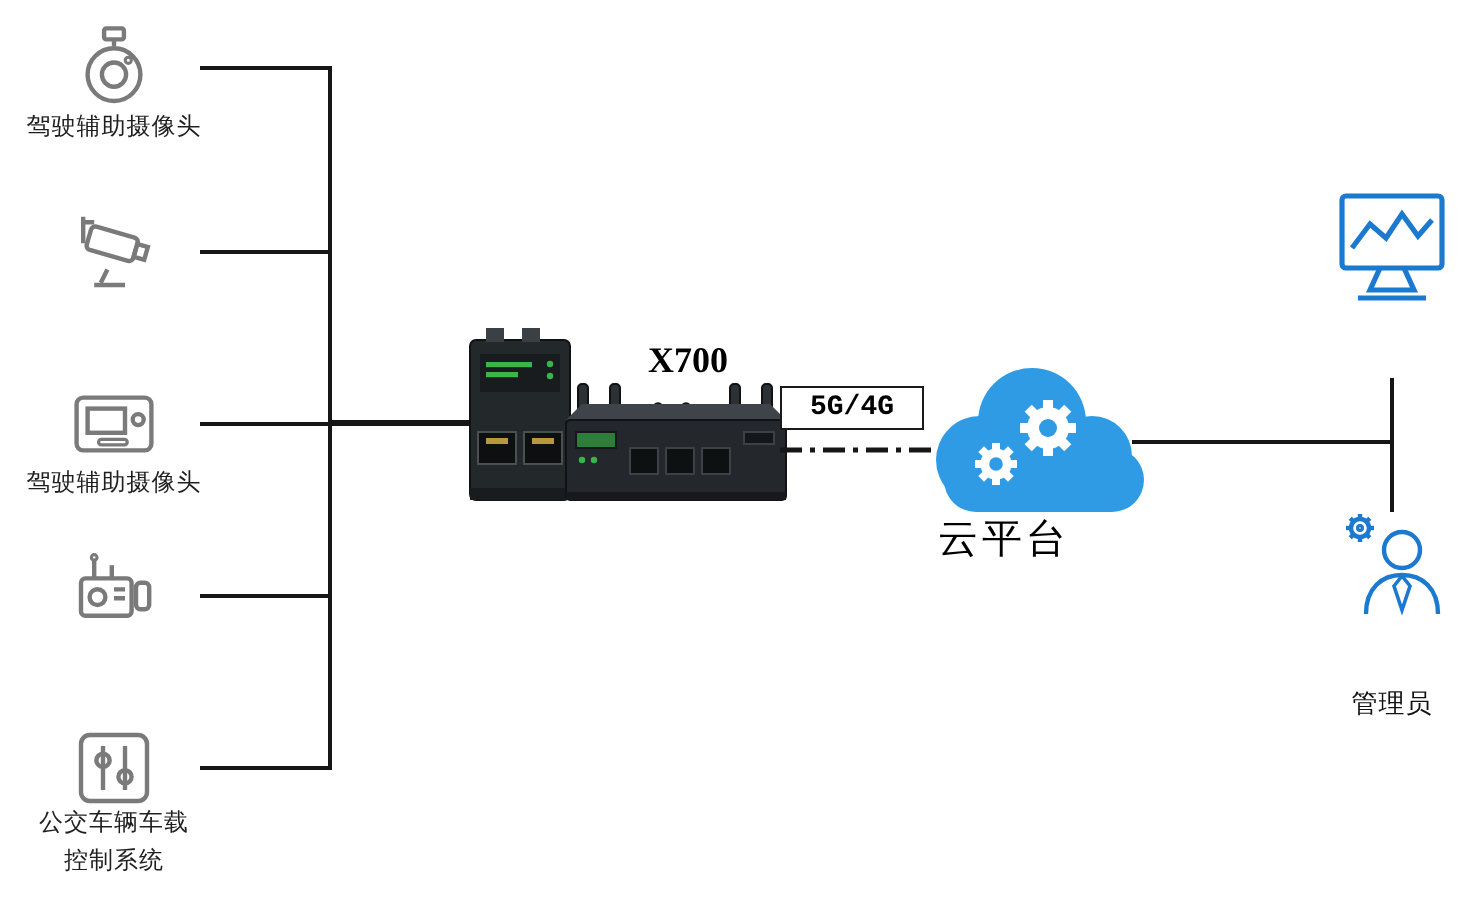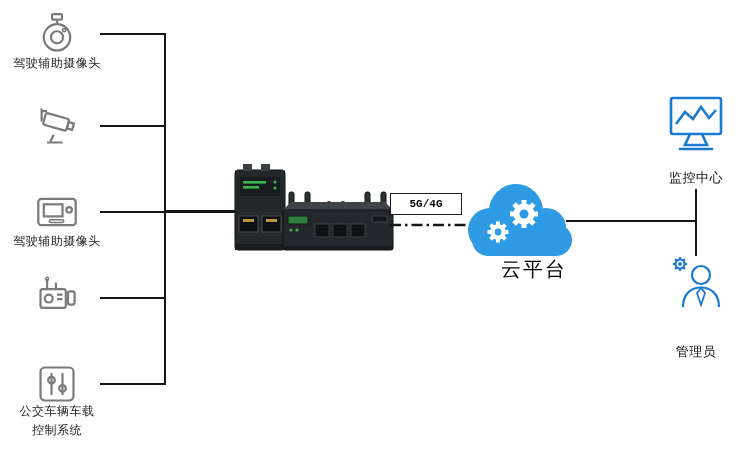--- a/index.html
+++ b/index.html
@@ -18,24 +18,24 @@
   .bicon{color:#1c79d0;}
   .icon-wrap{position:absolute;}
   #router-label{
     position:absolute;left:294px;top:170px;width:100px;text-align:center;
     font-family:"Liberation Serif", serif;font-weight:bold;font-size:18px;color:#000;
   }
   #link-badge{
     position:absolute;left:390px;top:193px;width:72px;height:22px;
     background:#fff;border:1.5px solid #1a1a1a;box-sizing:border-box;
     display:flex;align-items:center;justify-content:center;
-    font-family:"Liberation Mono", monospace;font-size:11px;font-weight:bold;color:#000;
+    font-family:"Liberation Mono", monospace;font-size:14px;font-weight:bold;color:#000;
   }
   #cloud-label{
-    position:absolute;left:474px;top:256px;width:120px;text-align:center;
+    position:absolute;left:442px;top:256px;width:120px;text-align:center;
     font-family:"Liberation Serif", serif;font-size:20px;color:#000;letter-spacing:2px;
   }
   .right-label{font-size:13px;color:#111;}
 </style>
 </head>
 <body>
 
 <div id="canvas">
 
   <div class="icon-wrap gicon" style="left:35px;top:12px;">
@@ -130,20 +130,21 @@
       <rect x="63" y="58" width="20" height="8" fill="#2f7d3b" stroke="#15181a"></rect>
       <rect x="90" y="66" width="14" height="13" fill="#0e1112" stroke="#3c4145"></rect>
       <rect x="108" y="66" width="14" height="13" fill="#0e1112" stroke="#3c4145"></rect>
       <rect x="126" y="66" width="14" height="13" fill="#0e1112" stroke="#3c4145"></rect>
       <rect x="147" y="58" width="15" height="6" fill="#14171a" stroke="#3c4145"></rect>
       <circle cx="66" cy="72" r="1.6" fill="#39b54a"></circle>
       <circle cx="72" cy="72" r="1.6" fill="#39b54a"></circle>
       <rect x="58" y="88" width="110" height="4" fill="#17191c"></rect>
     </svg>
   </div>
+  <div id="router-label">X700</div>
 
   <div id="link-badge">
     <span>5G/4G</span>
   </div>
   <svg class="abs" style="left:390px;top:220px;" width="80" height="10">
     <line x1="0" y1="5" x2="80" y2="5" stroke="#161616" stroke-width="2.5" stroke-dasharray="11 4 2.5 4"></line>
   </svg>
 
   <div class="icon-wrap" style="left:460px;top:178px;">
     <svg width="115" height="90" viewBox="0 0 115 90">
@@ -183,21 +184,20 @@
   <div class="vline" style="left:695px;top:189px;height:67px;"></div>
 
   <div class="icon-wrap bicon" style="left:666px;top:95px;">
     <svg width="60" height="60" viewBox="0 0 60 60" fill="none" stroke="currentColor" stroke-width="2.6">
       <rect x="5" y="3" width="50" height="36" rx="2"></rect>
       <polyline points="10,29 19,17 27,24 35,12 43,23 50,15"></polyline>
       <path d="M24 39 L19 50 H41 L36 39"></path>
       <line x1="13" y1="54" x2="47" y2="54"></line>
     </svg>
   </div>
-  <div class="node-label right-label" style="left:656px;top:168px;width:80px;">监控中心</div>
 
   <div class="icon-wrap bicon" style="left:668px;top:254px;">
     <svg width="56" height="60" viewBox="0 0 56 60" fill="none" stroke="currentColor" stroke-width="2.2">
 
       <circle cx="12" cy="10" r="4.5"></circle>
       <circle cx="12" cy="10" r="1.2" stroke-width="1.6"></circle>
       <line x1="16.5" y1="10" x2="19" y2="10"></line>
       <line x1="12" y1="14.5" x2="12" y2="17"></line>
       <line x1="7.5" y1="10" x2="5" y2="10"></line>
       <line x1="12" y1="5.5" x2="12" y2="3"></line>

